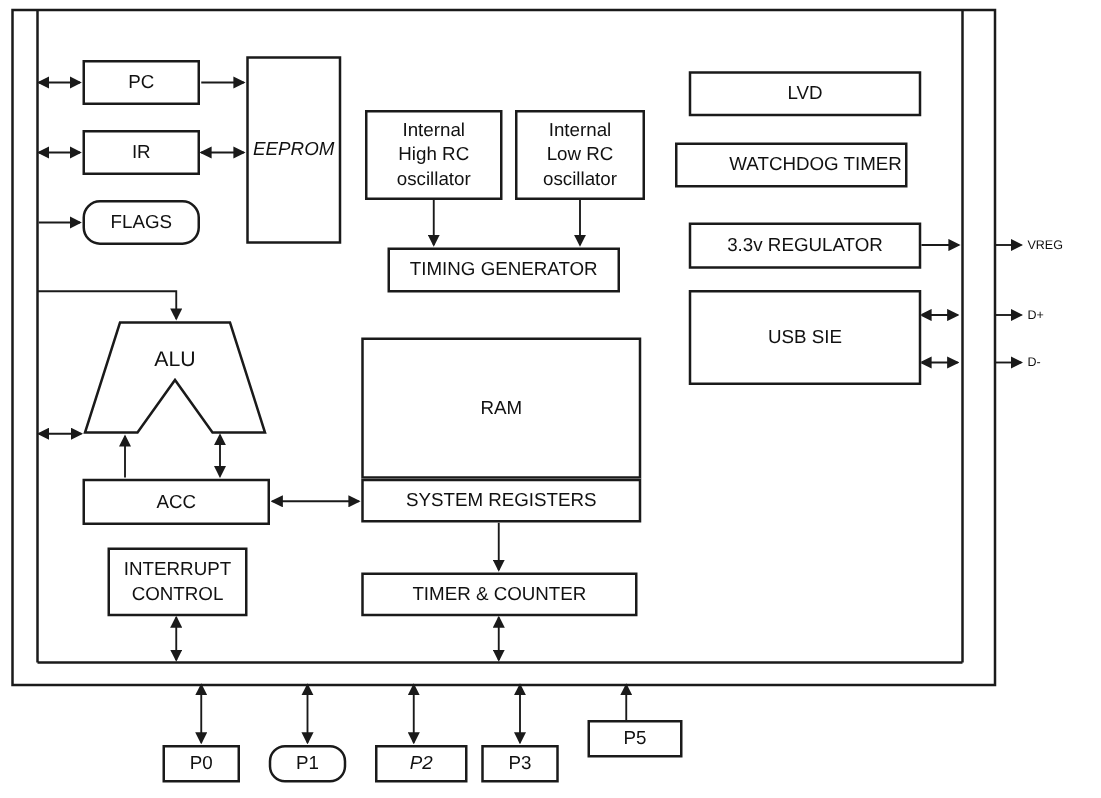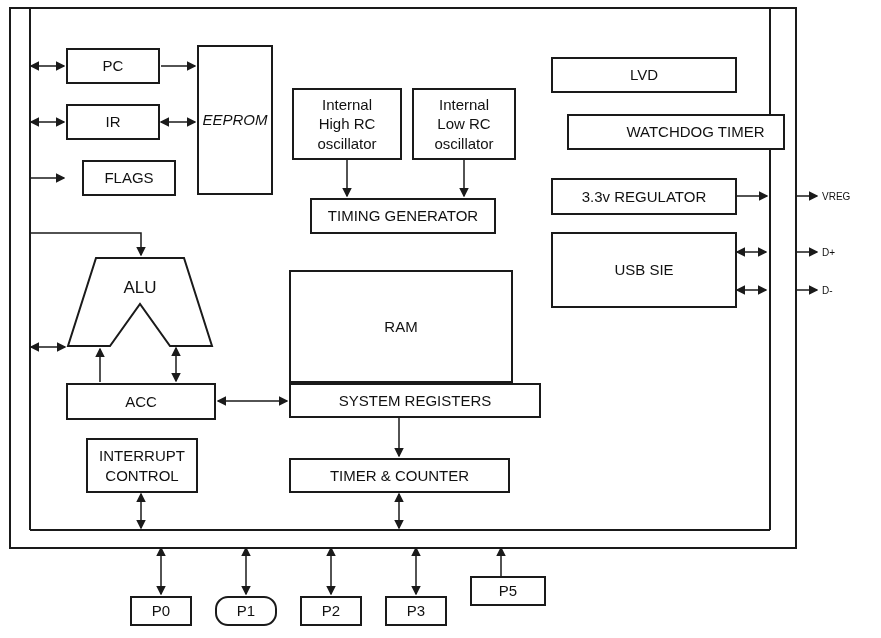--- a/index.html
+++ b/index.html
@@ -103,49 +103,49 @@
       <line x1="161" y1="548" x2="161" y2="594" marker-start="url(#ah)" marker-end="url(#ah)"></line>
       <line x1="246" y1="548" x2="246" y2="594" marker-start="url(#ah)" marker-end="url(#ah)"></line>
       <line x1="331" y1="548" x2="331" y2="594" marker-start="url(#ah)" marker-end="url(#ah)"></line>
       <line x1="416" y1="548" x2="416" y2="594" marker-start="url(#ah)" marker-end="url(#ah)"></line>
       <line x1="501" y1="548" x2="501" y2="594" marker-start="url(#ah)" marker-end="url(#ah)"></line>
     </g>
   </svg>
 
   <div class="block" style="left:66px; top:48px; width:94px; height:36px;">PC</div>
   <div class="block" style="left:66px; top:104px; width:94px; height:36px;">IR</div>
-  <div class="block" style="left:82px; top:160px; width:94px; height:36px;">FLAGS</div>
+  <div class="block" style="left:66px; top:160px; width:94px; height:36px;border-radius:14px;">FLAGS</div>
   <div class="block" style="left:197px; top:45px; width:76px; height:150px;font-style:italic;">EEPROM</div>
 
   <div class="block" style="left:292px; top:88px; width:110px; height:72px;">Internal
 High RC
 oscillator</div>
   <div class="block" style="left:412px; top:88px; width:104px; height:72px;">Internal
 Low RC
 oscillator</div>
   <div class="block" style="left:310px; top:198px; width:186px; height:36px;">TIMING GENERATOR</div>
 
   <div class="block" style="left:551px; top:57px; width:186px; height:36px;">LVD</div>
-  <div class="block" style="left:567px; top:114px; width:218px; height:36px;padding-left:39px;">WATCHDOG TIMER</div>
+  <div class="block" style="left:540px; top:114px; width:186px; height:36px;padding-left:39px;">WATCHDOG TIMER</div>
   <div class="block" style="left:551px; top:178px; width:186px; height:37px;">3.3v REGULATOR</div>
   <div class="block" style="left:551px; top:232px; width:186px; height:76px;">USB SIE</div>
 
   <div class="block" style="left:289px; top:270px; width:224px; height:113px;">RAM</div>
-  <div class="block" style="left:289px; top:383px; width:252px; height:35px;">SYSTEM REGISTERS</div>
+  <div class="block" style="left:289px; top:383px; width:224px; height:35px;">SYSTEM REGISTERS</div>
   <div class="block" style="left:289px; top:458px; width:221px; height:35px;">TIMER &amp; COUNTER</div>
 
   <div class="floating-label" style="left:110px; top:278px; width:60px; height:20px;">ALU</div>
 
   <div class="block" style="left:86px; top:438px; width:112px; height:55px;">INTERRUPT
 CONTROL</div>
   <div class="block" style="left:66px; top:383px; width:150px; height:37px;">ACC</div>
 
   <div class="block" style="left:130px; top:596px; width:62px; height:30px;">P0</div>
   <div class="block" style="left:215px; top:596px; width:62px; height:30px;border-radius:13px;">P1</div>
-  <div class="block" style="left:300px; top:596px; width:62px; height:30px;">P2</div>
+  <div class="block" style="left:300px; top:596px; width:74px; height:30px;font-style:italic;">P2</div>
   <div class="block" style="left:385px; top:596px; width:62px; height:30px;">P3</div>
   <div class="block" style="left:470px; top:576px; width:76px; height:30px;">P5</div>
 
   <div class="pin-label" style="left:822px; top:188px;">VREG</div>
   <div class="pin-label" style="left:822px; top:244px;">D+</div>
   <div class="pin-label" style="left:822px; top:282px;">D-</div>
 
 </div>
 
 </body></html>

